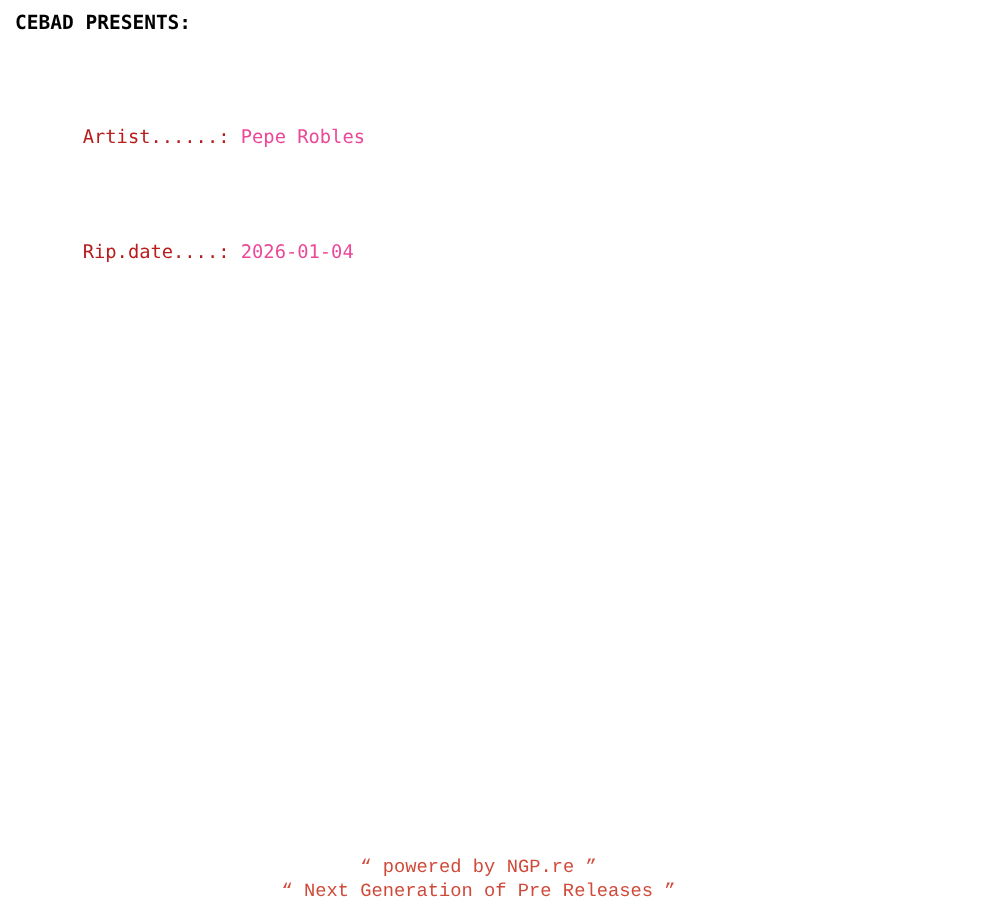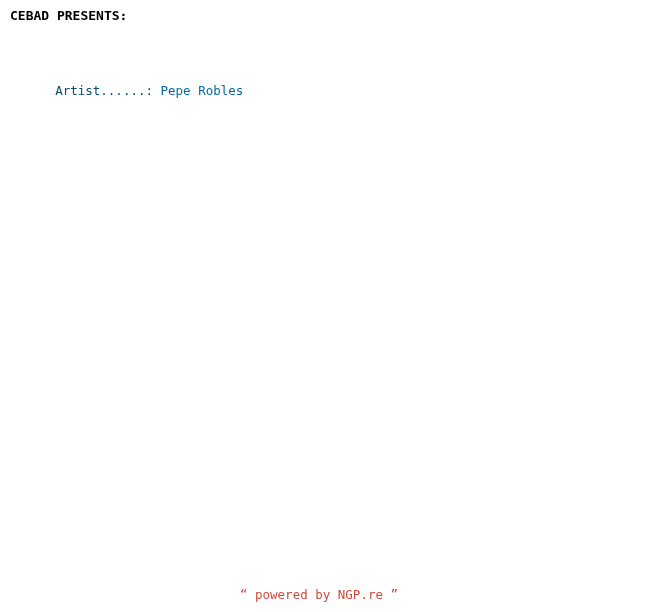--- a/index.html
+++ b/index.html
@@ -31,55 +31,60 @@
     margin-bottom: 14px;
   }
   .info-block {
     white-space: pre;
     font-size: 12.5px;
   }
   .info-line {
     white-space: pre;
   }
   .label {
-    color: #0c4a6e;
+    color: #b91c1c;
   }
   .value {
-    color: #0369a1;
+    color: #ec4899;
   }
   .footer {
     position: absolute;
     left: 0;
     right: 18px;
     bottom: 10px;
     text-align: center;
     color: #d04a3a;
     font-size: 12.5px;
     line-height: 15.3px;
+    font-family: Liberation Mono, monospace;
   }
   .footer div { white-space: pre; }
 </style>
 </head>
 <body>
 
 <div class="page">
 
   <div class="presents">CEBAD PRESENTS:</div>
 
   <div class="info-block">
     <div class="info-line">
       <span class="label">Artist......:</span><span> </span><span class="value">Pepe Robles</span>
     </div>
     <div class="info-line">
+      <span class="label">Rip.date....:</span><span> </span><span class="value">2026-01-04</span>
+    </div>
+    <div class="info-line">
       
     </div>
     
     
     
     
     
   </div>
 
   <div class="footer" style="color: rgb(208, 74, 58);">
     <div>“ powered by NGP.re ”</div>
+    <div>“ Next Generation of Pre Releases ”</div>
   </div>
 
 </div>
 
 </body></html>

